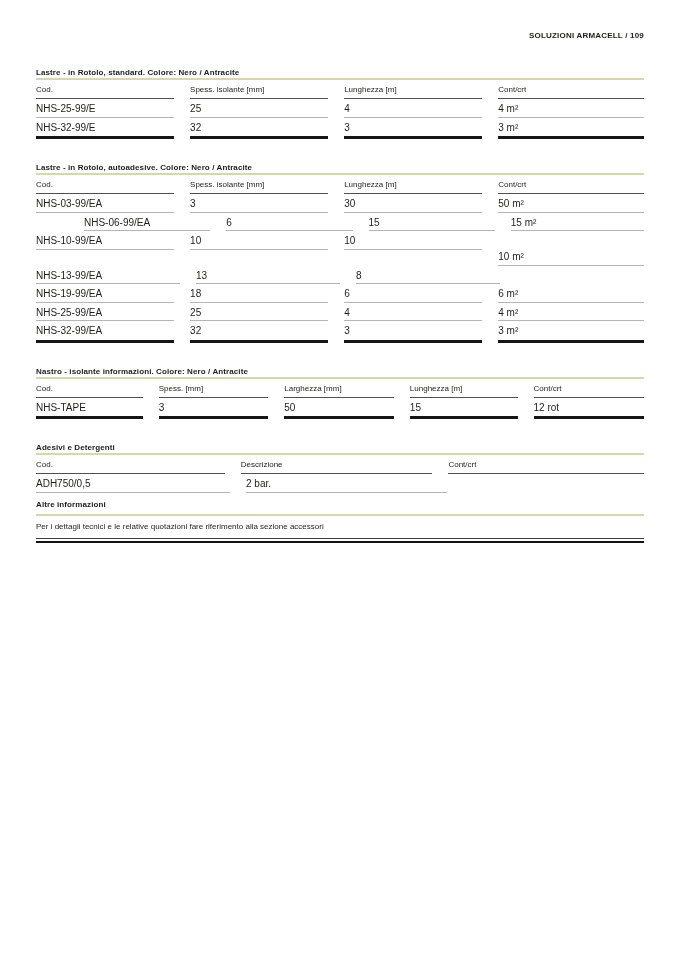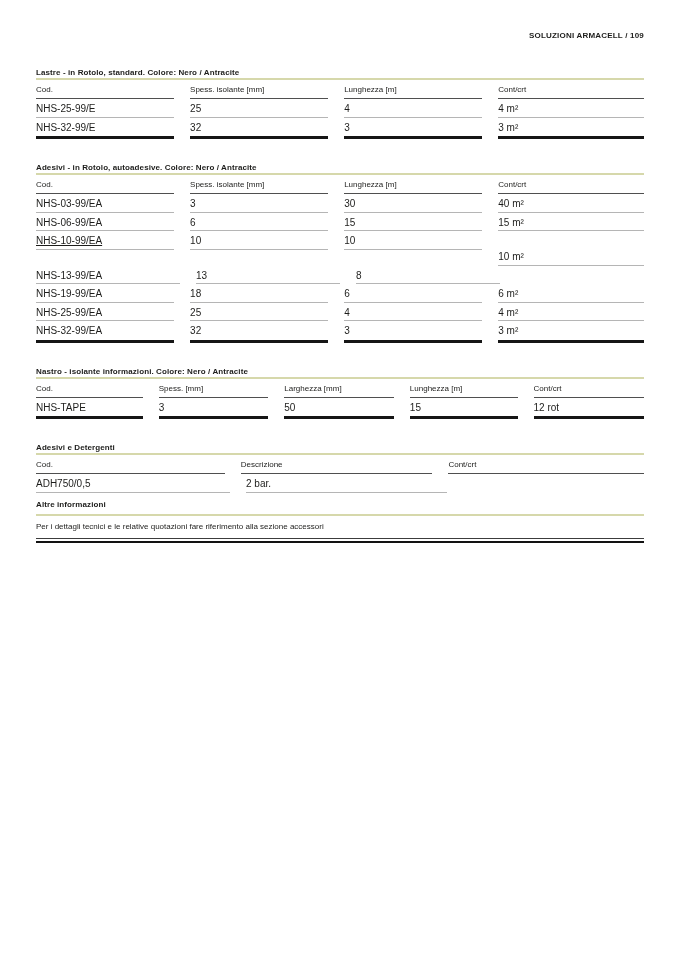--- a/index.html
+++ b/index.html
@@ -110,42 +110,42 @@
           <div class="tcell" style="width: 152px;">3 m²</div>
         </div>
         <div class="endrow">
           <div class="endseg" style="width: 144px;"></div>
           <div class="endseg" style="width: 144px;"></div>
           <div class="endseg" style="width: 144px;"></div>
           <div class="endseg" style="width: 152px;"></div>
         </div>
       </section>
       <section class="tbl">
-        <div class="tbl-title">Adesivi - in Rotolo, autoadesive. Colore: Nero / Antracite</div>
+        <div class="tbl-title">Lastre - in Rotolo, autoadesive. Colore: Nero / Antracite</div>
         <div class="accent"></div>
         <div class="hrow">
           <div class="hcell" style="width: 144px;">Cod.</div>
           <div class="hcell" style="width: 144px;">Spess. isolante [mm]</div>
           <div class="hcell" style="width: 144px;">Lunghezza [m]</div>
           <div class="hcell" style="width: 152px;">Cont/crt</div>
         </div>
         <div class="trow">
           <div class="tcell" style="width: 144px;">NHS-03-99/EA</div>
           <div class="tcell" style="width: 144px;">3</div>
           <div class="tcell" style="width: 144px;">30</div>
-          <div class="tcell" style="width: 152px;">40 m²</div>
-        </div>
-        <div class="trow">
-          <div class="tcell" style="width: 144px;">NHS-06-99/EA</div>
+          <div class="tcell" style="width: 152px;">50 m²</div>
+        </div>
+        <div class="trow">
+          <div class="tcell" style="width: 144px; margin-left: 48px;">NHS-06-99/EA</div>
           <div class="tcell" style="width: 144px;">6</div>
           <div class="tcell" style="width: 144px;">15</div>
           <div class="tcell" style="width: 152px;">15 m²</div>
         </div>
         <div class="trow">
-          <div class="tcell" style="width: 144px; text-decoration: underline;">NHS-10-99/EA</div>
+          <div class="tcell" style="width: 144px;">NHS-10-99/EA</div>
           <div class="tcell" style="width: 144px;">10</div>
           <div class="tcell" style="width: 144px;">10</div>
           <div class="tcell" style="width: 152px; margin-top: 16px;">10 m²</div>
         </div>
         <div class="trow">
           <div class="tcell" style="width: 144px;">NHS-13-99/EA</div>
           <div class="tcell" style="width: 144px;">13</div>
           <div class="tcell" style="width: 144px;">8</div>
         </div>
         <div class="trow">

